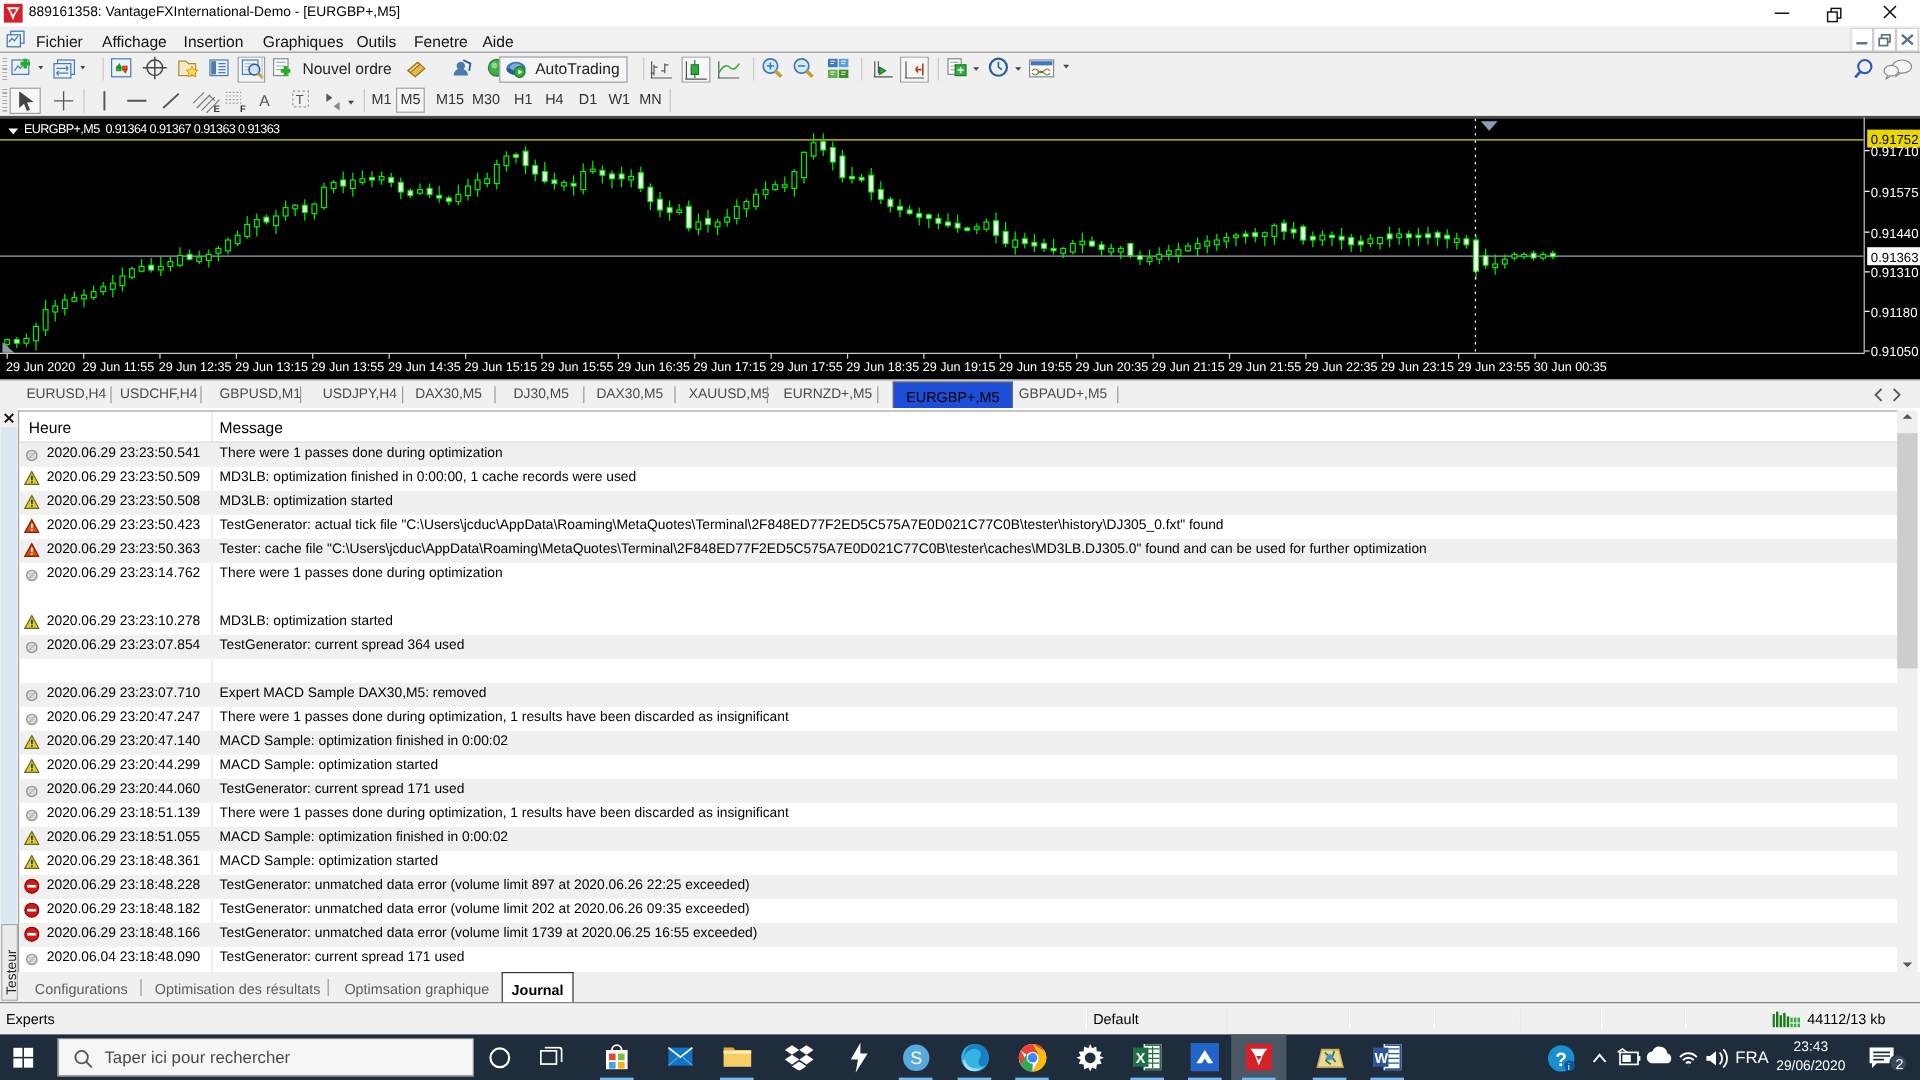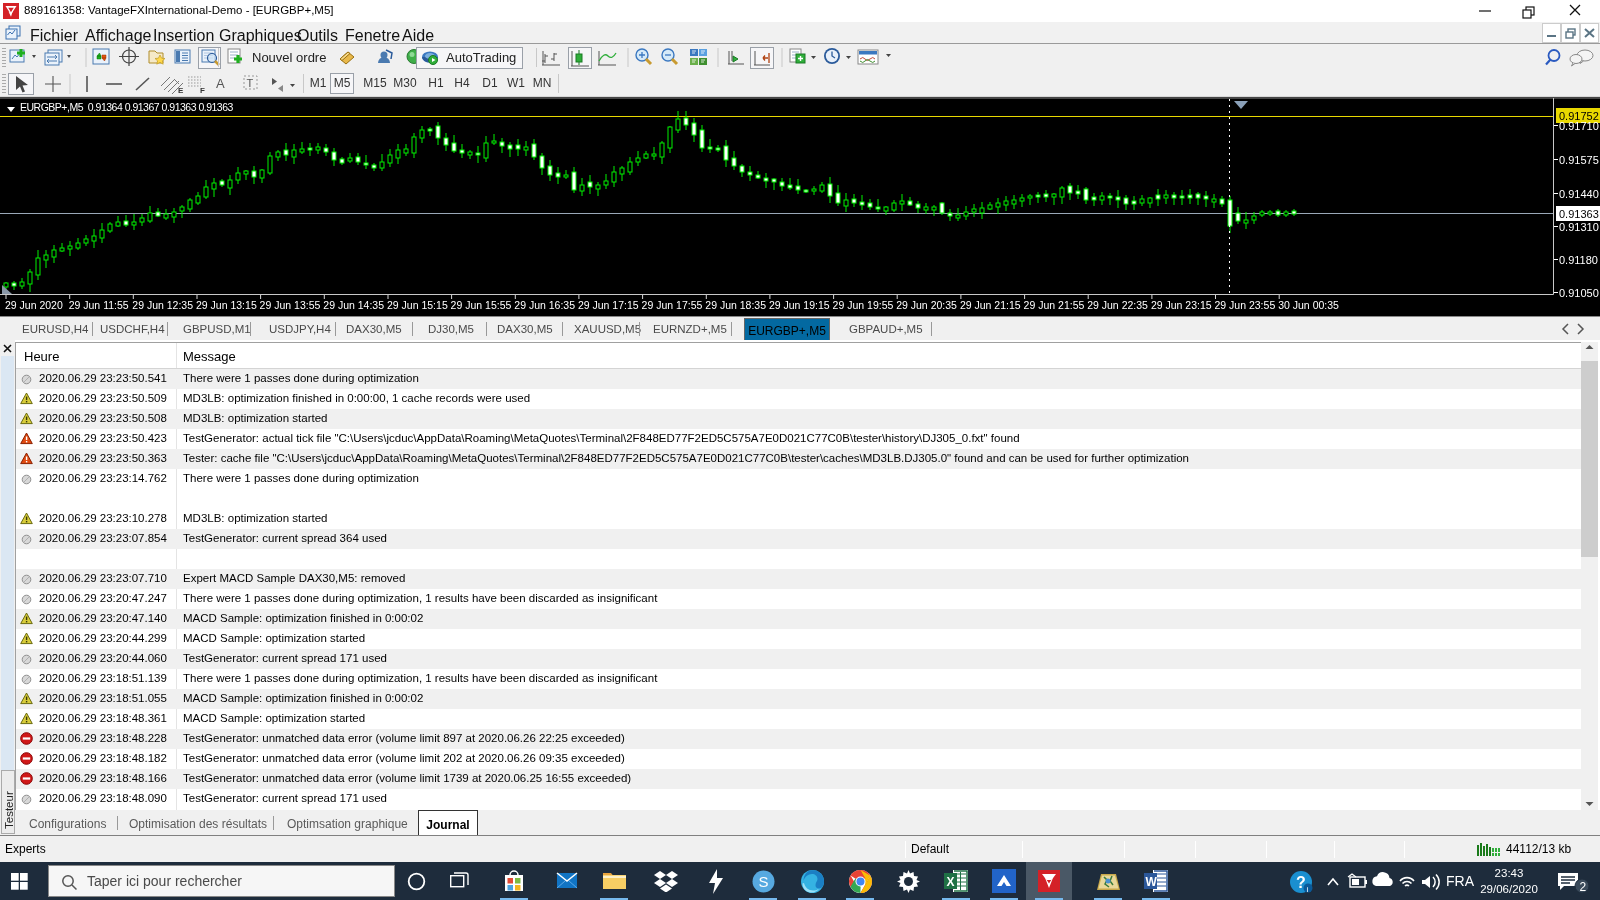--- a/index.html
+++ b/index.html
@@ -4,37 +4,37 @@
 <style>
   * { margin:0; padding:0; box-sizing:border-box; }
   html,body { width:1600px; height:900px; overflow:hidden; }
   body { font-family:"Liberation Sans", sans-serif; position:relative; background:#f0f0f0; }
   .abs { position:absolute; }
   
   #titlebar { left:0; top:0; width:1600px; height:22px; background:#ffffff; }
   #titlebar .ttext { position:absolute; left:24px; top:4px; font-size:11.5px; color:#000; }
   
   #menubar { left:0; top:22px; width:1600px; height:22px; background:#f1f1f1; border-bottom:1px solid #9a9a9a; }
-  .menuitem { position:absolute; top:5px; font-size:16px; color:#111; }
+  .menuitem { position:absolute; top:5px; font-size:13px; color:#111; }
   
   #toolbar1 { left:0; top:45px; width:1600px; height:26px; background:#f0f0f0; }
   #toolbar2 { left:0; top:71px; width:1600px; height:26px; background:#f0f0f0; border-bottom:1px solid #d8d8d8;}
   .grip { position:absolute; left:2px; top:3px; width:4px; height:19px;
      background:repeating-linear-gradient(to bottom,#aaa 0 1px,#f0f0f0 1px 3px); }
   .tsep { position:absolute; top:3px; width:1px; height:19px; background:#c8c8c8; }
   .tbtn { position:absolute; font-size:12px; color:#222; }
   .pressed { border:1px solid #9aa0a8; background:#f6f6f8; }
   .tf { position:absolute; top:5px; font-size:12px; color:#333; text-align:center; }
   
   #chart { left:0; top:97px; width:1600px; height:219px; background:#000; border-top:2px solid #464646; }
   
   #charttabs { left:0; top:316px; width:1600px; height:24px; background:#f0f0f0; border-top:1px solid #888; }
   .ctab { position:absolute; top:6px; font-size:11.5px; color:#4a4a4a; }
   .ctabsep { position:absolute; top:5px; width:1px; height:14px; background:#999; }
-  #activetab { position:absolute; left:744px; top:1px; width:86px; height:23px; background:#0369a1;
+  #activetab { position:absolute; left:744px; top:1px; width:100px; height:23px; background:#1d4ed8;
      border:1px solid #666; border-bottom:none; font-size:12px; color:#000; text-align:center; padding-top:5px; }
 </style>
 </head>
 <body>
 <div class="abs" id="titlebar">
   <svg class="abs" style="left:3px;top:3px" width="16" height="16">
       <rect width="16" height="16" fill="#d42127"></rect>
       <path d="M2.5 3 h11 L8 11.5 Z" fill="#fff"></path>
       <path d="M5.2 4.8 h5.6 L8 9.2 Z" fill="#d42127"></path>
       <path d="M5.5 8.5 L8 13.8 L10.5 5.5 L8 10.2 Z" fill="#fff"></path>
@@ -876,21 +876,21 @@
           <rect x="2.8" y="5.4" width="7.4" height="2.2" fill="#fff"></rect>
         </svg>
         <span class="jtime">2020.06.29 23:18:48.166</span>
         <span class="jmsg">TestGenerator: unmatched data error (volume limit 1739 at 2020.06.25 16:55 exceeded)</span>
       </div>
     <div class="jrow" style="top:446px">
         <svg class="abs" style="left:5px;top:5px" width="11" height="11">
           <circle cx="5.5" cy="5.5" r="4.3" fill="#d8d8d8" stroke="#909090"></circle>
           <path d="M3 8 L8 3" stroke="#b0b0b0"></path>
         </svg>
-        <span class="jtime">2020.06.29 23:18:48.090</span>
+        <span class="jtime">2020.06.04 23:18:48.090</span>
         <span class="jmsg">TestGenerator: current spread 171 used</span>
       </div>
   </div>
   <div id="scrollbar">
     <svg width="17" height="468">
       <path d="M4.5 7 l4 -4 4 4 z" fill="#555"></path>
       <path d="M4.5 461 l4 4 4 4z" fill="#555"></path>
       <path d="M4.5 460 l8 0 -4 4 z" fill="#555"></path>
     </svg>
     <div id="sbthumb"></div>

